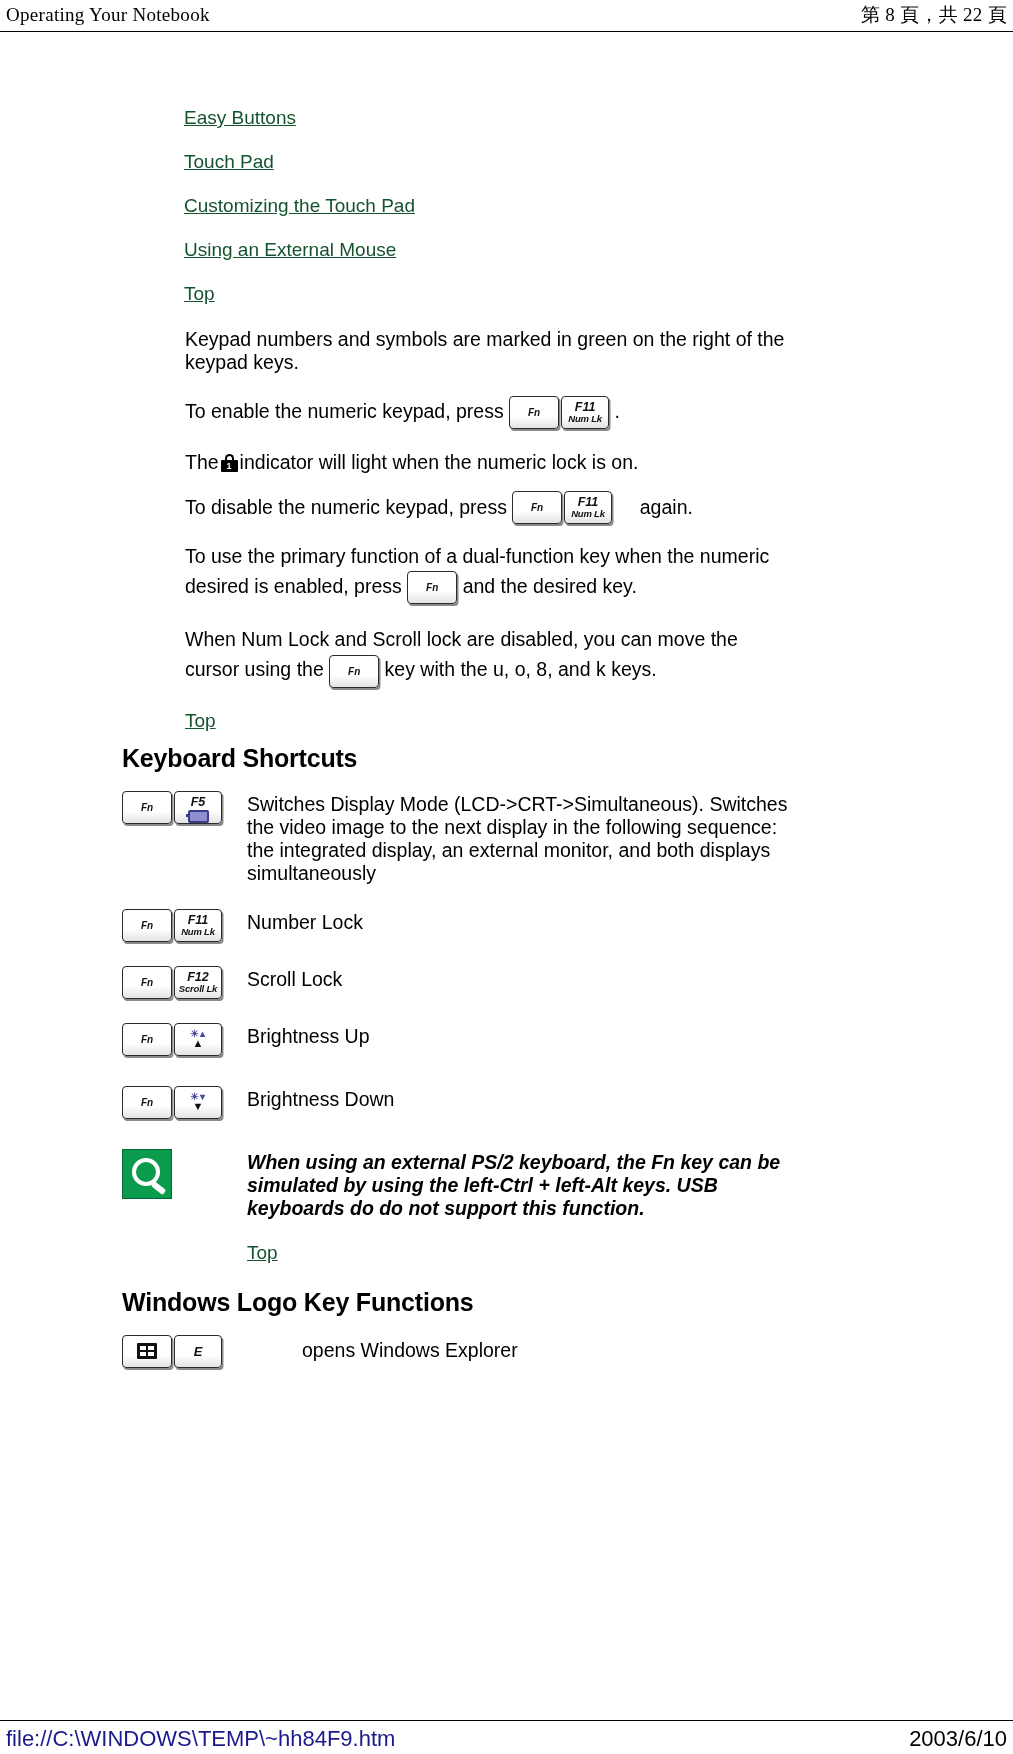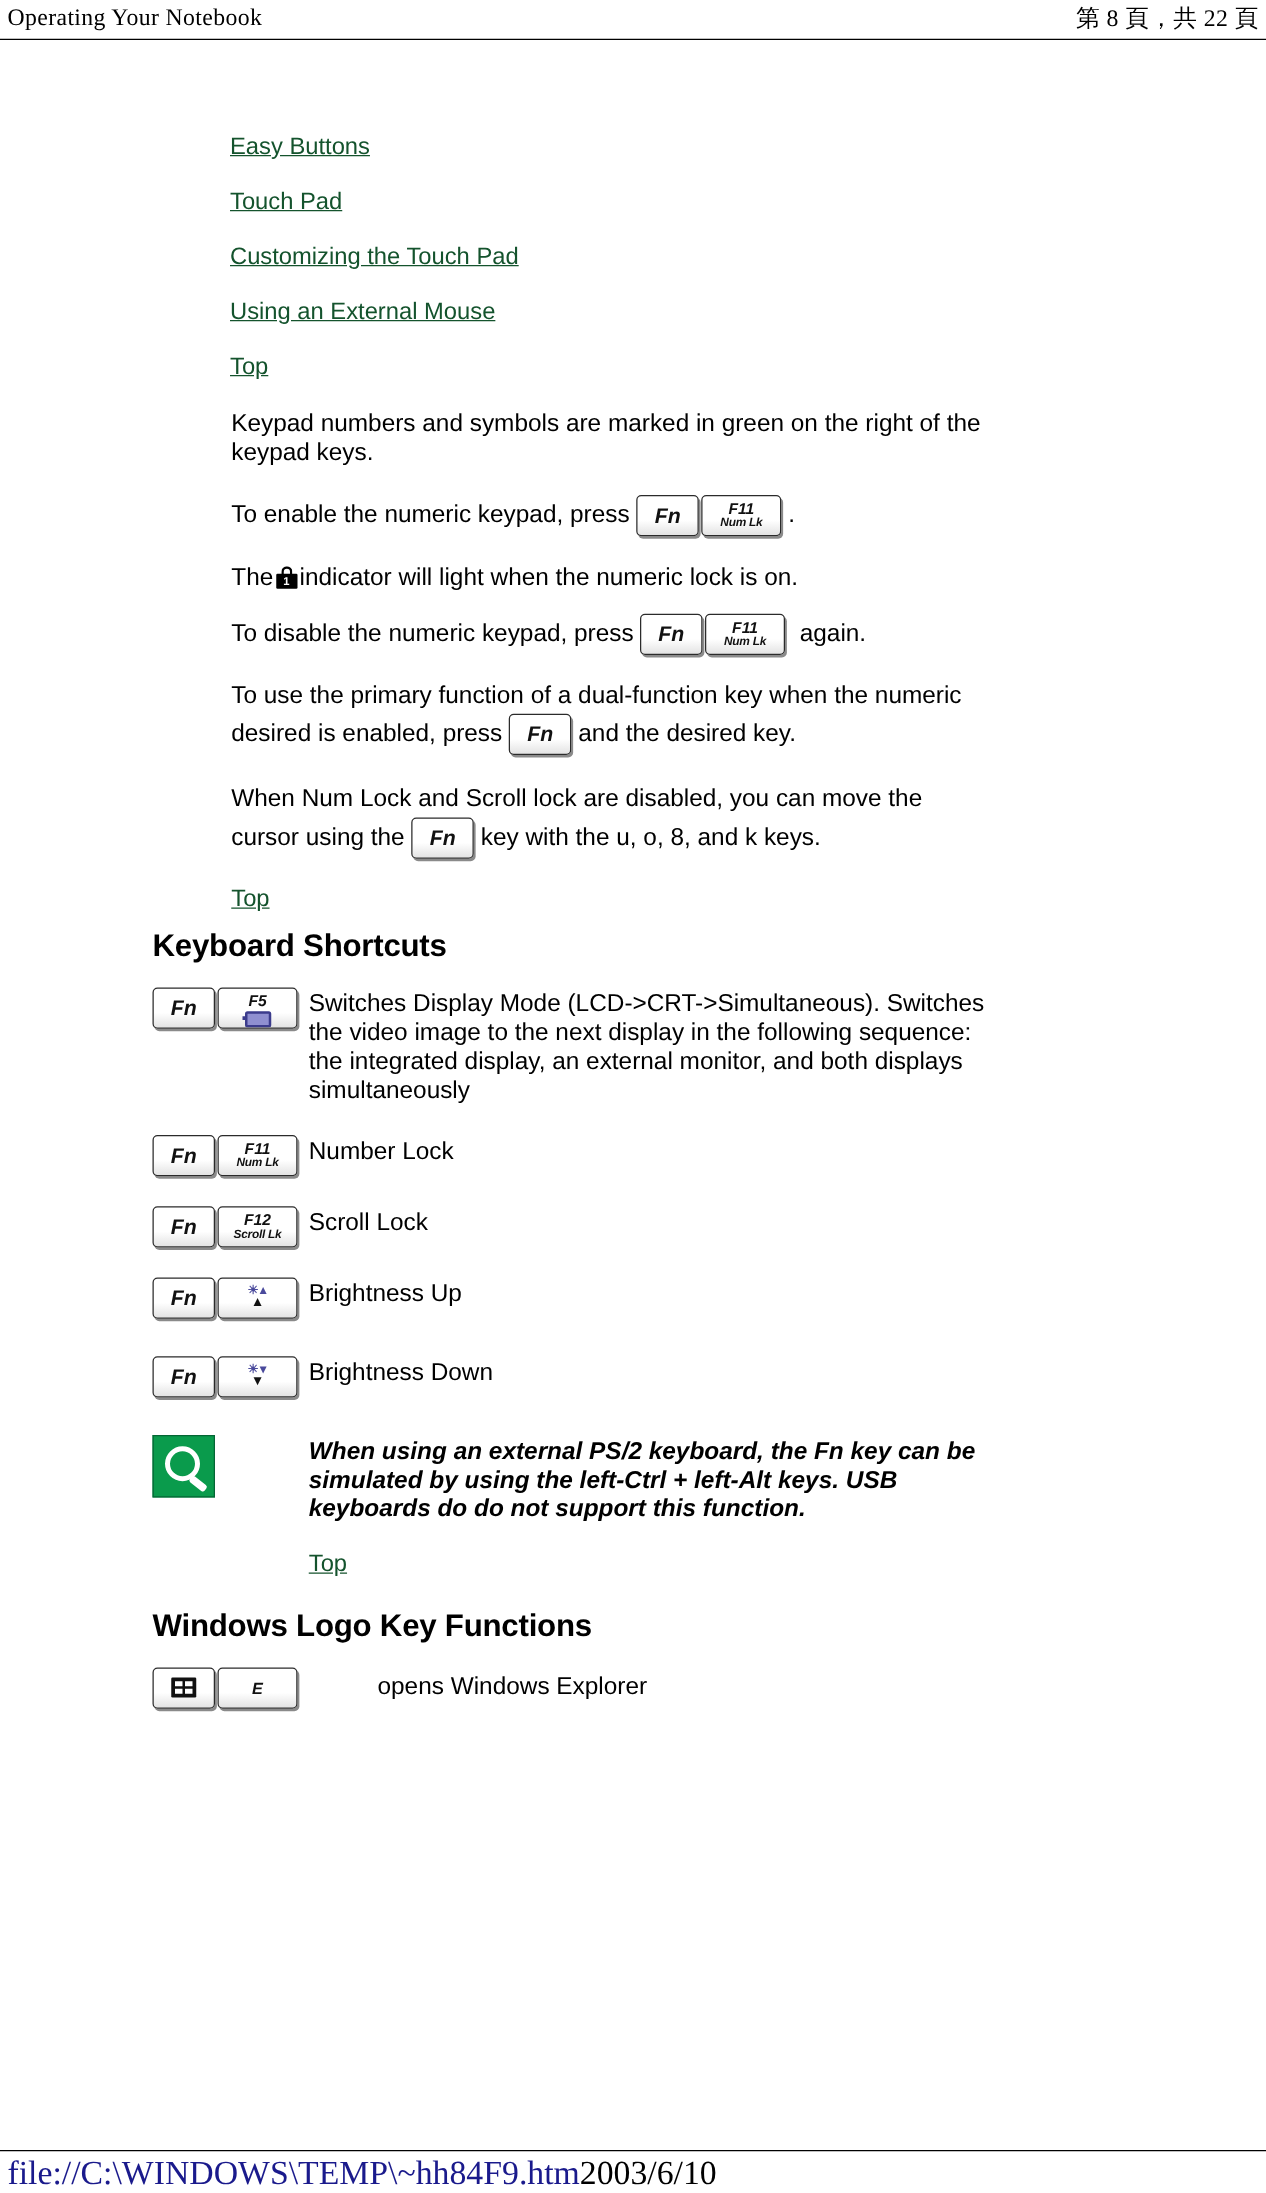--- a/index.html
+++ b/index.html
@@ -35,24 +35,25 @@
 
   
   #page-footer {
     position: absolute;
     left: 0; right: 0;
     bottom: 0;
     height: 34px;
     border-top: 1px solid #000;
     display: flex;
     align-items: center;
+    justify-content: space-between;
     padding: 2px 6px 0 6px;
     box-sizing: border-box;
-    font-family: Liberation Serif, serif;
-    font-size: 27px;
+    font-family: Liberation Sans, sans-serif;
+    font-size: 22px;
   }
   #page-footer .ftr-left  { color: #1a1a8c; }
   #page-footer .ftr-right { color: #000; }
 
   
   #content {
     position: absolute;
     top: 32px;
     left: 0;
     width: 1013px;
@@ -112,24 +113,24 @@
   }
   .key .k-bot {
     display: block;
     font-size: 9.5px;
     line-height: 10px;
     letter-spacing: -.2px;
   }
   .key-fn {
     width: 50px; height: 33px;
     line-height: 31px;
-    font-size: 17px;
+    font-size: 10px;
   }
   .key-fkey {
-    width: 64px; height: 33px;
+    width: 48px; height: 33px;
     padding-top: 4px;
   }
   .key-fkey.one-line { padding-top: 0; line-height: 31px; font-size: 13px;}
   .keypair { display: inline-block; vertical-align: middle; white-space: nowrap; font-size:0; }
   .keypair .key + .key { margin-left: 2px; }
 
   
   .mon-glyph {
     display:block;
     width: 17px; height: 9px;

